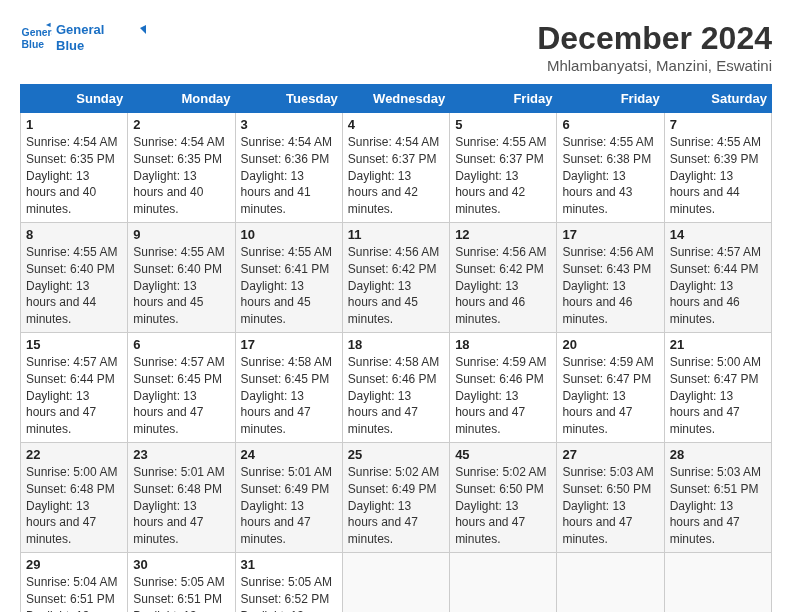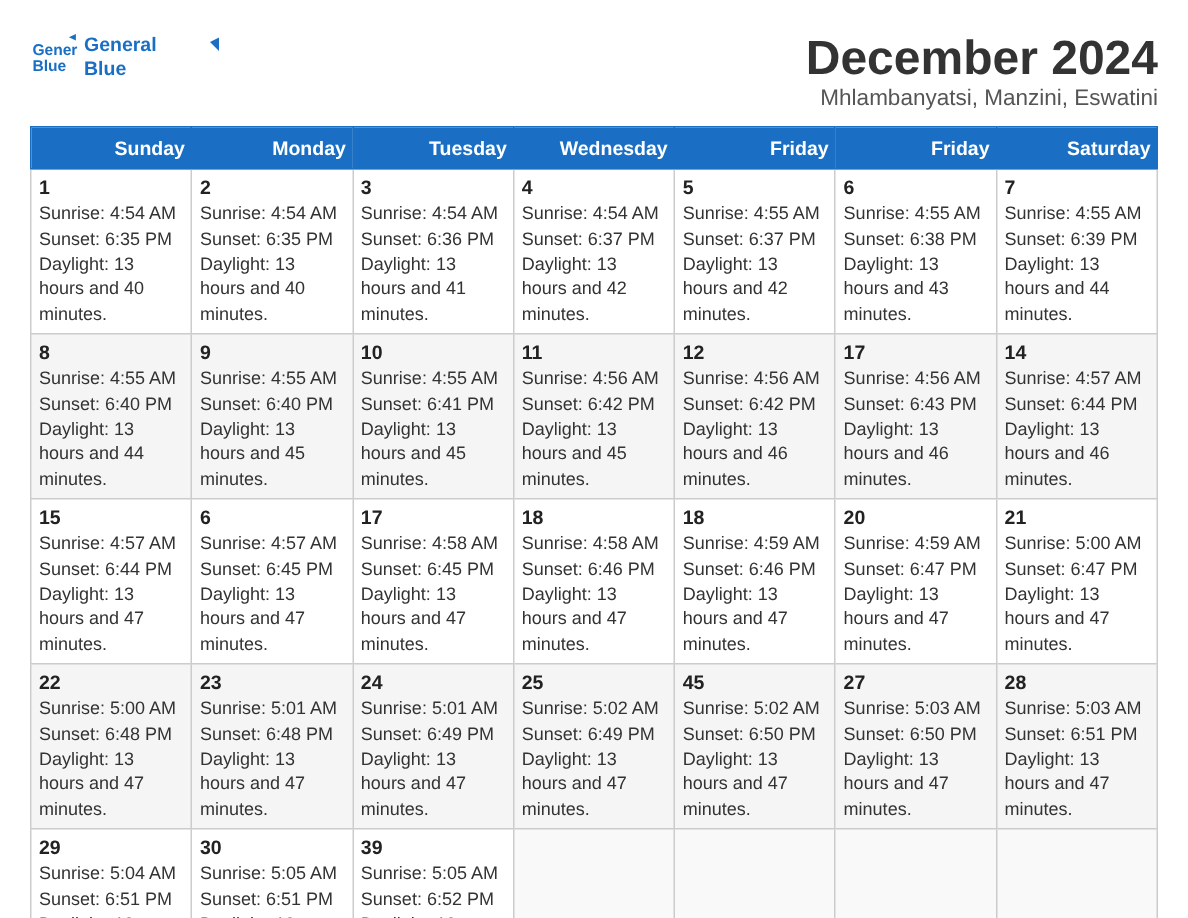--- a/index.html
+++ b/index.html
@@ -243,21 +243,21 @@
     <tr>
       <td>
         <span class="day-number">29</span>
         <div class="day-info">Sunrise: 5:04 AM<br>Sunset: 6:51 PM<br>Daylight: 13 hours and 46 minutes.</div>
       </td>
       <td>
         <span class="day-number">30</span>
         <div class="day-info">Sunrise: 5:05 AM<br>Sunset: 6:51 PM<br>Daylight: 13 hours and 46 minutes.</div>
       </td>
       <td>
-        <span class="day-number">39</span>
+        <span class="day-number">31</span>
         <div class="day-info">Sunrise: 5:05 AM<br>Sunset: 6:52 PM<br>Daylight: 13 hours and 46 minutes.</div>
       </td>
       <td class="empty-cell"></td>
       <td class="empty-cell"></td>
       <td class="empty-cell"></td>
       <td class="empty-cell"></td>
     </tr>
   </tbody>
 </table>
 

